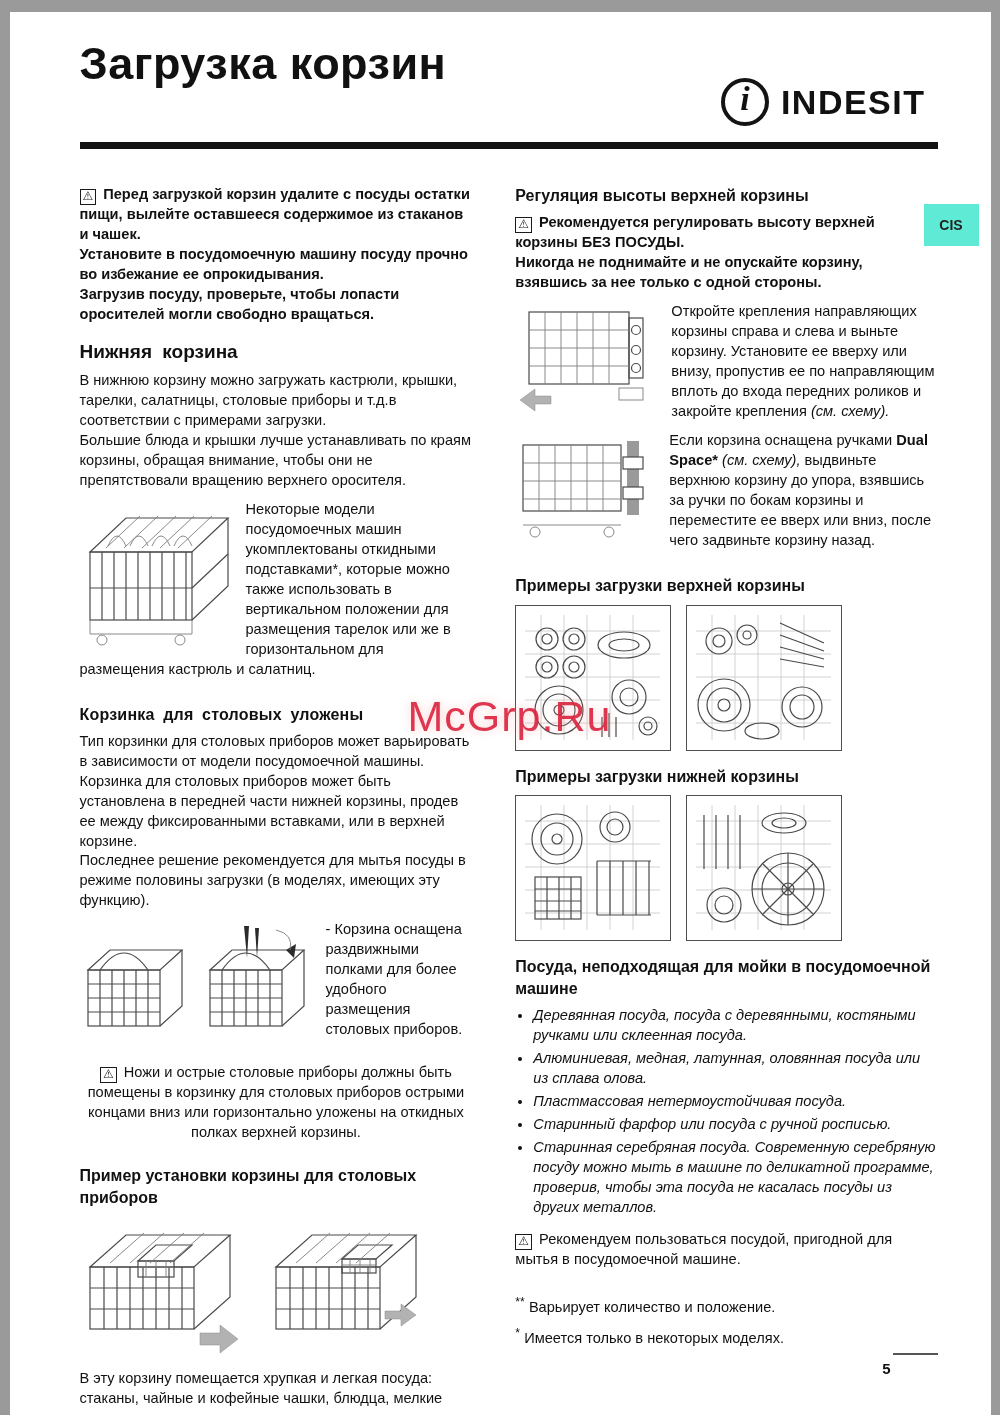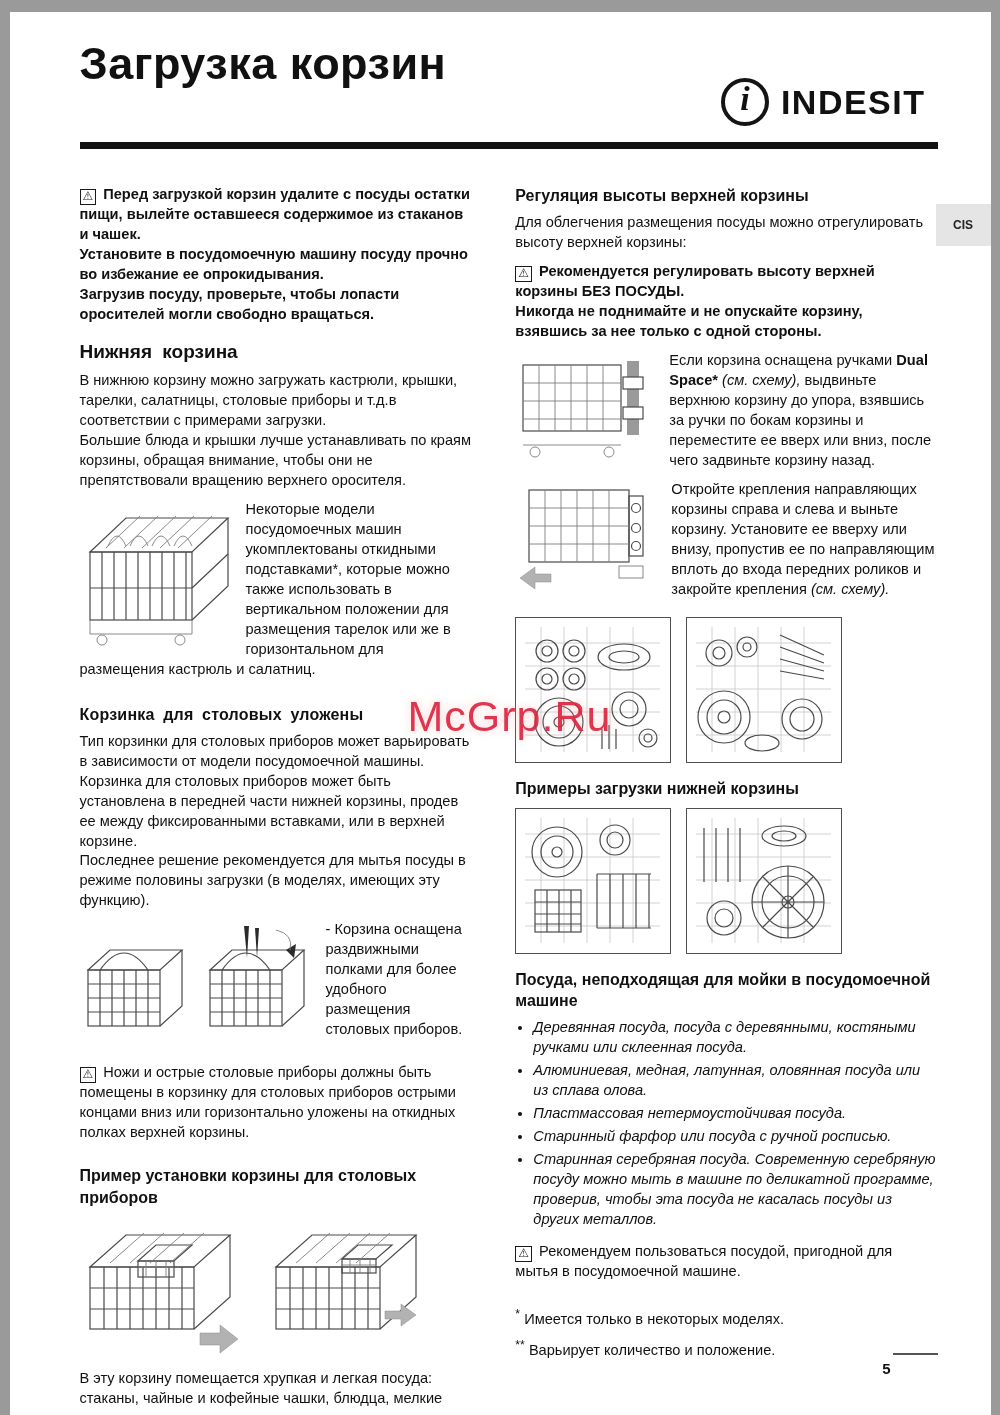--- a/index.html
+++ b/index.html
@@ -9,22 +9,22 @@
   .inner{padding:26px 53px 0 70px;}
   .header{display:flex;justify-content:space-between;align-items:flex-start;}
   .title{margin:0;font-size:45px;font-weight:bold;letter-spacing:.5px;}
   .logo{display:flex;align-items:center;gap:12px;margin-top:40px;margin-right:12px;}
   .logo-circle{width:48px;height:48px;border:4px solid #141414;border-radius:50%;
         display:flex;align-items:center;justify-content:center;
         font-family:"Liberation Serif","DejaVu Serif",serif;font-style:italic;
         font-weight:bold;font-size:34px;line-height:1;padding-bottom:6px;}
   .logo-word{font-size:34px;font-weight:bold;letter-spacing:1.5px;}
   .rule{height:7px;background:#121212;margin-top:16px;}
-  .cis-tab{position:absolute;top:192px;right:0;width:55px;height:42px;background:#e5e5e5;
-        display:flex;align-items:center;justify-content:center;font-size:12px;font-weight:bold;color:#222;}
+  .cis-tab{position:absolute;top:192px;right:12px;width:55px;height:42px;background:#5eead4;
+        display:flex;align-items:center;justify-content:center;font-size:14px;font-weight:bold;color:#222;}
   .columns{display:flex;gap:43px;margin-top:36px;}
   .col{width:402px;font-size:14.6px;line-height:1.37;}
   .col--right{width:432px;}
   .col p{margin:0 0 9px;}
   .bold{font-weight:bold;}
   h2{font-size:19px;margin:14px 0 6px;word-spacing:5px;}
   h3{font-size:16px;margin:15px 0 6px;}
   h3.spaced{word-spacing:4px;letter-spacing:.2px;}
   .columns h3.first{margin-top:0;}
   .warn-icon{display:inline-block;font-size:12px;line-height:13px;border:1.5px solid #1a1a1a;
@@ -138,21 +138,21 @@
             <g class="dark">
               <polygon points="164,4 169,4 167,36"></polygon>
               <polygon points="175,6 179,6 177,36"></polygon>
               <polygon points="206,28 216,22 214,36"></polygon>
             </g>
             <path class="thin" d="M196,8 q18,4 14,20"></path>
           </svg>
           <p>- Корзина оснащена раздвижными полками для более удобного размещения столовых приборов.</p>
         </div>
 
-        <p style="margin-top:14px;">
+        <p style="margin-top:14px;text-align:center;">
           <span class="warn-icon">⚠</span><span>Ножи и острые столовые приборы должны быть помещены в корзинку для столовых приборов острыми концами вниз или горизонтально уложены на откидных полках верхней корзины.</span>
         </p>
 
         <h3 style="margin-top:22px;">Пример установки корзины для столовых приборов</h3>
         <svg width="344" height="148" viewBox="0 0 344 148">
           <g class="wire">
             <polygon points="10,52 46,20 150,20 114,52"></polygon>
             <rect x="10" y="52" width="104" height="62"></rect>
             <polyline points="114,114 150,82 150,20"></polyline>
             <path d="M24,52 V114 M37,52 V114 M50,52 V114 M63,52 V114 M76,52 V114 M89,52 V114 M102,52 V114"></path>
@@ -181,26 +181,45 @@
           <polygon class="arrow" points="305,96 321,96 321,89 336,100 321,111 321,104 305,104"></polygon>
         </svg>
 
         <p>В эту корзину помещается хрупкая и легкая посуда: стаканы, чайные и кофейные чашки, блюдца, мелкие салатницы, сковороды, мелкие кастрюли с незначительным загрязнением в соответствии с Примерами загрузки</p>
         
       </div>
 
       <div class="col col--right">
 
         <h3 class="first">Регуляция высоты верхней корзины</h3>
-        <p>Для облегчения размещения посуды можно отрегулировать высоту верхней корзины:</p>
 
         <p class="bold">
           <span class="warn-icon">⚠</span><span>Рекомендуется регулировать высоту верхней корзины БЕЗ ПОСУДЫ.</span><br>
           <span>Никогда не поднимайте и не опускайте корзину, взявшись за нее только с одной стороны.</span>
         </p>
+
+        <div class="clear">
+          <svg class="fig-left" width="142" height="112" viewBox="0 0 142 112">
+            <g class="wire">
+              <rect x="14" y="8" width="100" height="72"></rect>
+              <rect x="114" y="14" width="14" height="60"></rect>
+              <circle cx="121" cy="26" r="4.5"></circle>
+                <circle cx="121" cy="46" r="4.5"></circle>
+                <circle cx="121" cy="64" r="4.5"></circle>
+            </g>
+            <g class="thin">
+              <path d="M14,26 H114 M14,44 H114 M14,62 H114 M30,8 V80 M46,8 V80 M62,8 V80 M78,8 V80 M94,8 V80"></path>
+              <rect x="104" y="84" width="24" height="12"></rect>
+            </g>
+            <polygon class="arrow" points="36,92 20,92 20,85 5,96 20,107 20,100 36,100"></polygon>
+          </svg>
+          <p>
+            <span>Откройте крепления направляющих корзины справа и слева и выньте корзину. Установите ее вверху или внизу, пропустив ее по направляющим вплоть до входа передних роликов и закройте крепления </span><i>(см. схему).</i>
+          </p>
+        </div>
 
         <div class="clear">
           <svg class="fig-left" width="140" height="110" viewBox="0 0 140 110">
             <g class="wire">
               <rect x="8" y="12" width="98" height="66"></rect>
             </g>
             <g class="thin">
               <path d="M8,30 H106 M8,48 H106 M8,66 H106 M24,12 V78 M40,12 V78 M56,12 V78 M72,12 V78 M88,12 V78"></path>
               <path d="M8,92 H106"></path>
               <circle cx="20" cy="99" r="5"></circle>
@@ -210,40 +229,21 @@
             <g class="wire">
               <rect x="108" y="24" width="20" height="12" fill="#ffffff"></rect>
               <rect x="108" y="54" width="20" height="12" fill="#ffffff"></rect>
             </g>
           </svg>
           <p>
             <span>Если корзина оснащена ручками </span><b>Dual Space*</b><i> (см. схему),</i><span> выдвиньте верхнюю корзину до упора, взявшись за ручки по бокам корзины и переместите ее вверх или вниз, после чего задвиньте корзину назад.</span>
           </p>
         </div>
 
-        <div class="clear">
-          <svg class="fig-left" width="142" height="112" viewBox="0 0 142 112">
-            <g class="wire">
-              <rect x="14" y="8" width="100" height="72"></rect>
-              <rect x="114" y="14" width="14" height="60"></rect>
-              <circle cx="121" cy="26" r="4.5"></circle>
-                <circle cx="121" cy="46" r="4.5"></circle>
-                <circle cx="121" cy="64" r="4.5"></circle>
-            </g>
-            <g class="thin">
-              <path d="M14,26 H114 M14,44 H114 M14,62 H114 M30,8 V80 M46,8 V80 M62,8 V80 M78,8 V80 M94,8 V80"></path>
-              <rect x="104" y="84" width="24" height="12"></rect>
-            </g>
-            <polygon class="arrow" points="36,92 20,92 20,85 5,96 20,107 20,100 36,100"></polygon>
-          </svg>
-          <p>
-            <span>Откройте крепления направляющих корзины справа и слева и выньте корзину. Установите ее вверху или внизу, пропустив ее по направляющим вплоть до входа передних роликов и закройте крепления </span><i>(см. схему).</i>
-          </p>
-        </div>
-
+        <h3>Примеры загрузки верхней корзины</h3>
         <div class="panel-row">
           <div class="panel">
             <svg width="151" height="141" viewBox="0 0 151 141">
               <path class="grid" d="M8,24 H143 M8,47 H143 M8,70 H143 M8,93 H143 M8,116 H143 M24,8 V133 M47,8 V133 M70,8 V133 M93,8 V133 M116,8 V133"></path>
               <g class="wire">
                 <circle cx="30" cy="32" r="11"></circle>
                   <circle cx="30" cy="32" r="5"></circle>
                 <circle cx="57" cy="32" r="11"></circle>
                   <circle cx="57" cy="32" r="5"></circle>
                 <circle cx="30" cy="60" r="11"></circle>
@@ -325,22 +325,22 @@
           <li>Пластмассовая нетермоустойчивая посуда.</li>
           <li>Старинный фарфор или посуда с ручной росписью.</li>
           <li>Старинная серебряная посуда. Современную серебряную посуду можно мыть в машине по деликатной программе, проверив, чтобы эта посуда не касалась посуды из других металлов.</li>
         </ul>
 
         <p style="margin-top:12px;">
           <span class="warn-icon">⚠</span><span>Рекомендуем пользоваться посудой, пригодной для мытья в посудомоечной машине.</span>
         </p>
 
         <div class="footnotes">
+          <p><sup>**</sup> <span>Варьирует количество и положение.</span></p>
           <p><sup>*</sup> <span>Имеется только в некоторых моделях.</span></p>
-          <p><sup>**</sup> <span>Варьирует количество и положение.</span></p>
         </div>
       </div>
     </div>
   </div>
 
   <div class="cis-tab">CIS</div>
   <div class="watermark">McGrp.Ru</div>
   <div class="footer-line"></div>
   <div class="page-num">5</div>
 </div>

